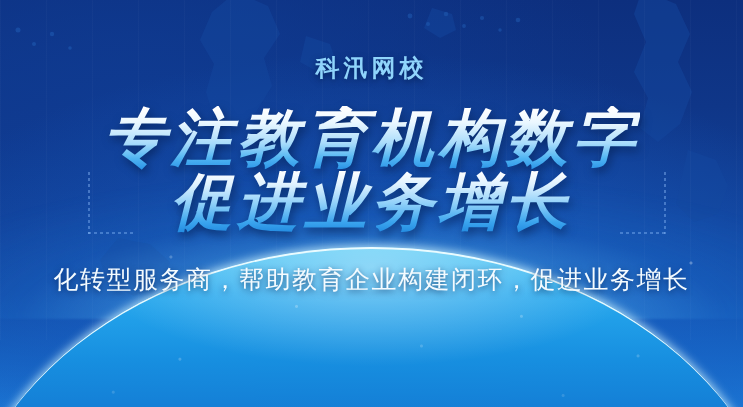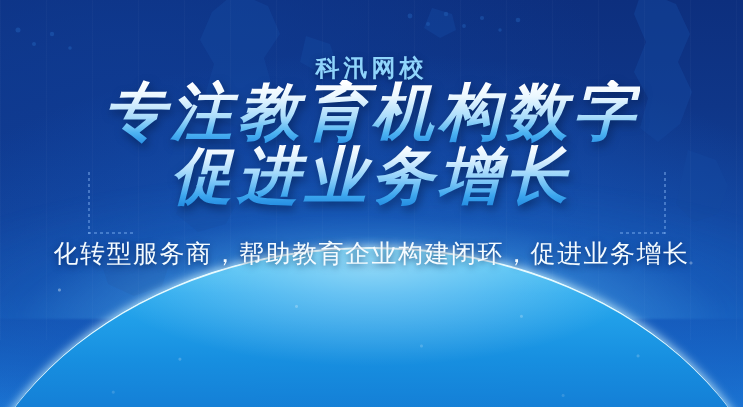--- a/index.html
+++ b/index.html
@@ -131,20 +131,21 @@
     margin-top:56px;
     font-size:24px;
     font-weight:700;
     letter-spacing:4px;
     color:#8fd4fb;
     text-shadow:0 2px 6px rgba(2,26,74,.75);
     line-height:1;
   }
 
   .headline{
+    margin-top:26px;
     text-align:center;
     line-height:1.04;
   }
   .hl-line{
     display:block;
     font-size:62px;
     font-weight:900;
     font-style:italic;
     letter-spacing:5px;
     background:linear-gradient(180deg,#ffffff 4%, #eaf7ff 26%, #a9dcfb 58%, #4fb4f2 82%, #2a93e8 100%);

